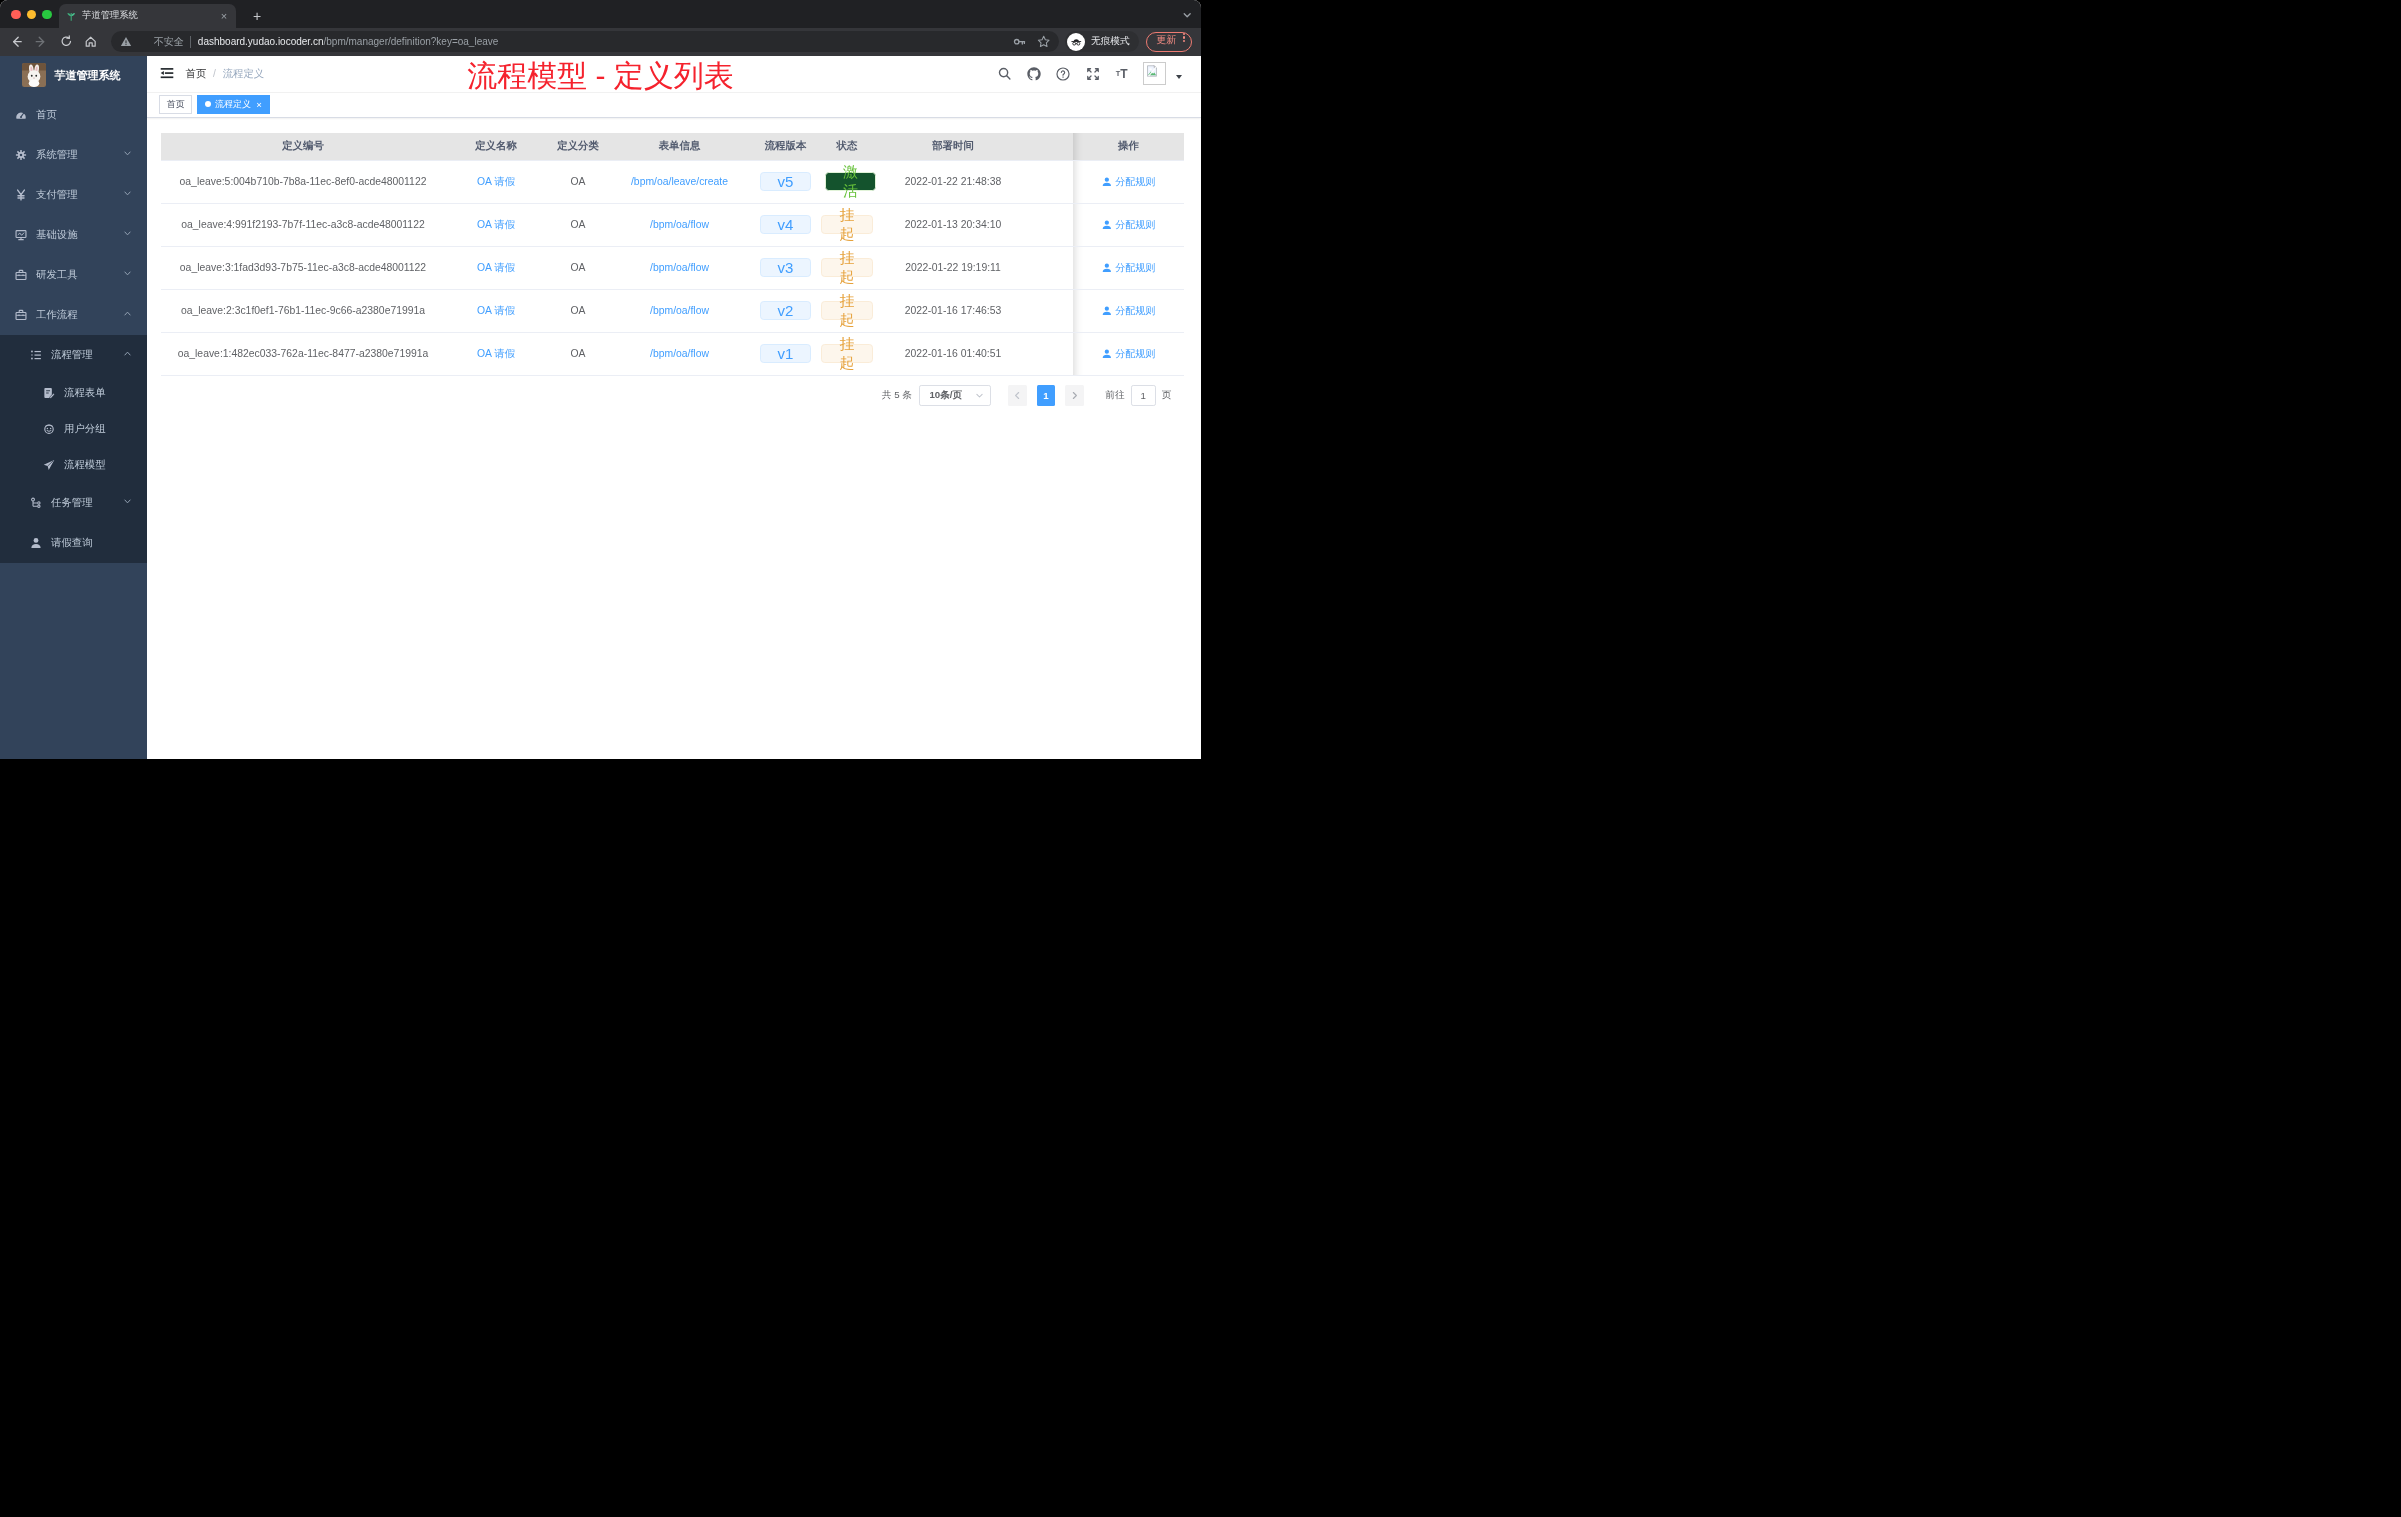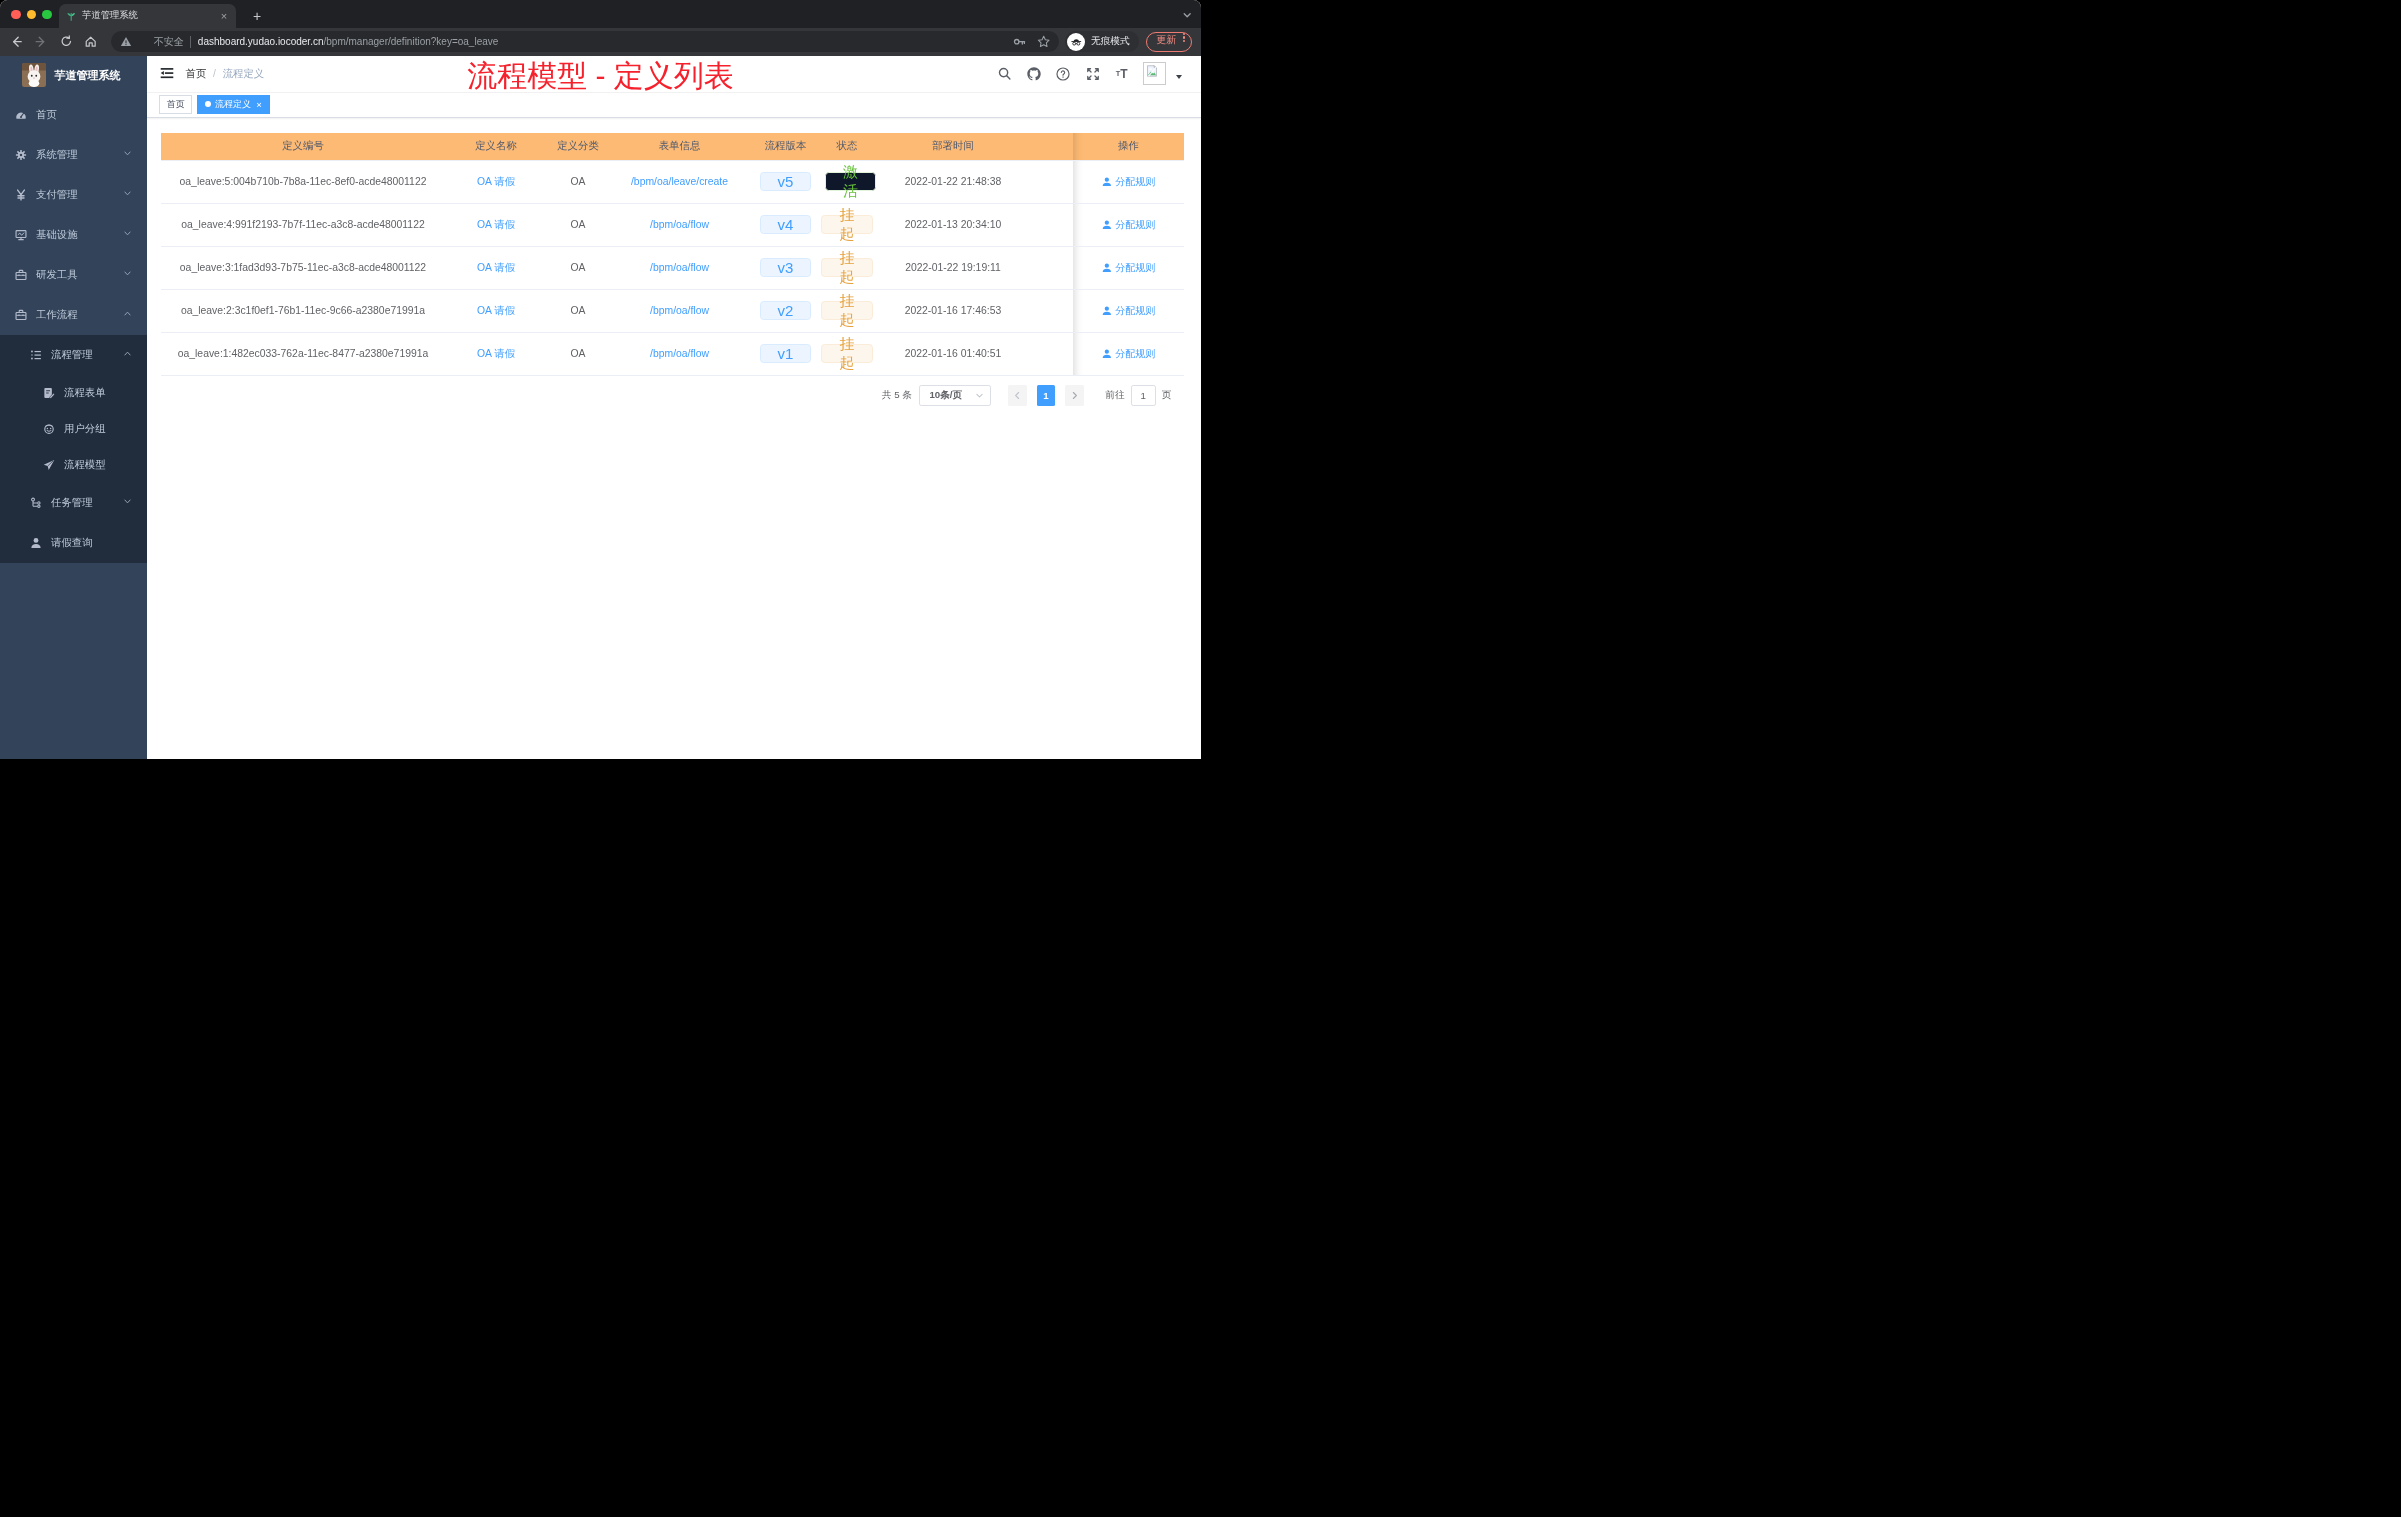--- a/index.html
+++ b/index.html
@@ -70,26 +70,26 @@
   .tag .tclose { display:none; font-size:9.7px; margin-left:0.7px; }
   .tag.active { background:#409eff; border-color:#409eff; color:#fff; }
   .tag.active .dot { display:block; }
   .tag.closable .tclose { display:block; }
 
   
   .content { padding:15.6px 16.3px 0 14px; }
   .grid-table { width:1023px; }
   .trow { display:grid; grid-template-columns:284px 102px 62px 141px 71px 52px 160px 1fr 111px; }
   .cell { display:flex; align-items:center; justify-content:center; font-size:10.4px; color:#606266; border-bottom:0.7px solid #ebeef5; height:43px; text-align:center; }
-  .thead .cell { height:27.5px; background:#fdba74; color:#515a6e; font-weight:400; border-bottom:0.7px solid #ebeef5;text-align:center; }
+  .thead .cell { height:27.5px; background:#e5e5e5; color:#515a6e; font-weight:700; border-bottom:0.7px solid #ebeef5;text-align:center; }
   .cell.ops { box-shadow: inset 10.4px 0 9px -9px rgba(0,0,0,.16); }
   .link { color:#409eff; cursor:pointer; }
   .badge { height:19.3px; padding:0 17px; border-radius:3.7px; font-size:15px; display:inline-flex; align-items:center; border:0.7px solid transparent; }
   .badge.version { color:#409eff; background:#ecf5ff; border-color:#d9ecff; }
-  .badge.success { color:#67c23a; background:#0f172a; border-color:#e1f3d8;margin-left:7px; }
+  .badge.success { color:#67c23a; background:#14532d; border-color:#e1f3d8;margin-left:7px; }
   .badge.warning { color:#e6a23c; background:#fdf6ec; border-color:#faecd8; }
   .action-link { color:#409eff; font-size:10px; display:inline-flex; align-items:center; gap:3.7px; cursor:pointer; }
 
   
   .pagination { margin-top:9px; display:flex; align-items:center; justify-content:flex-end; margin-right:13.4px; font-size:9.7px; color:#606266; }
   .pg-total { margin-right:7.4px; }
   .pg-select { width:72px; height:21px; border:0.7px solid #dcdfe6; border-radius:2.2px; display:flex; align-items:center; padding:0 6px 0 9px; color:#606266; cursor:pointer; margin-right:17px; background:#fff;font-weight:bold; }
   .pg-select span { flex:1; }
   .pg-btn { width:18.6px; height:21px; border-radius:1.5px; background:#f4f4f5; color:#a8abb2; display:flex; align-items:center; justify-content:center; margin-right:9.7px; cursor:pointer; }
   .pg-page { width:18.6px; height:21px; border-radius:1.5px; background:#409eff; color:#fff; font-weight:700; display:flex; align-items:center; justify-content:center; margin-right:9.7px; cursor:pointer; }

